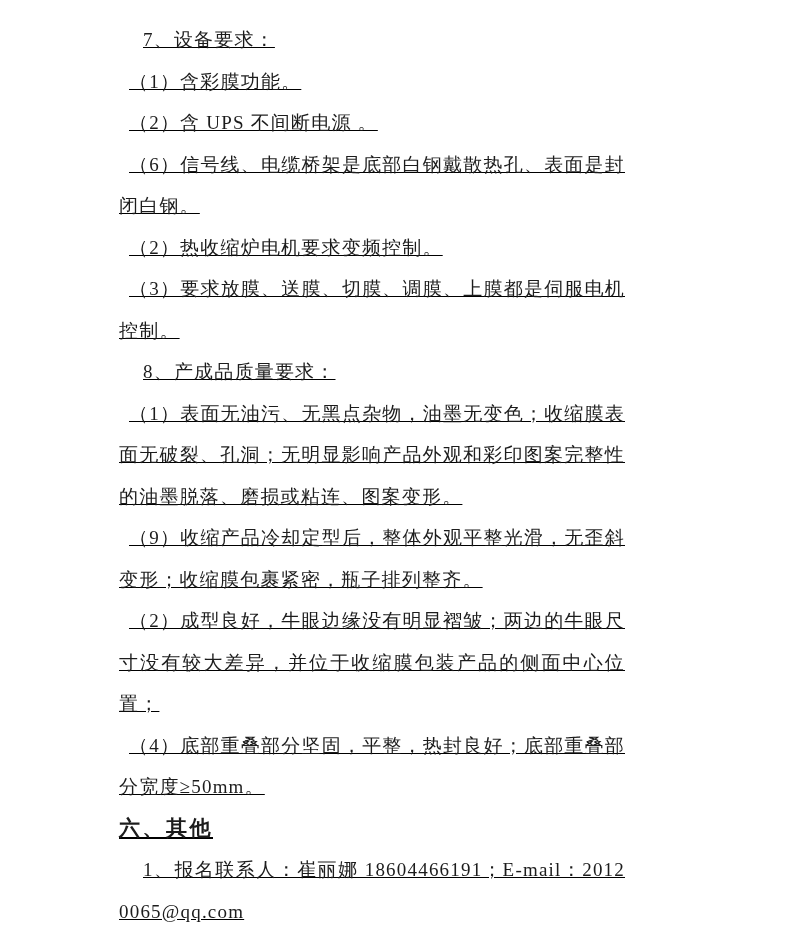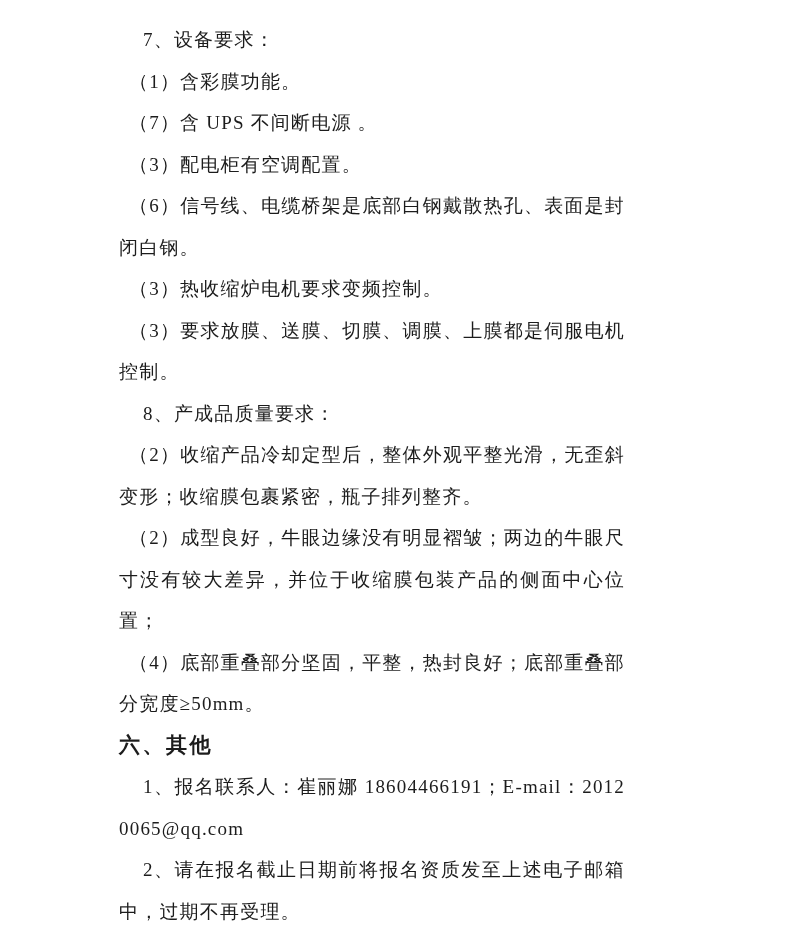--- a/index.html
+++ b/index.html
@@ -12,20 +12,21 @@
     height: 936px;
     overflow: hidden;
     font-family: "Liberation Serif", "DejaVu Serif", serif;
   }
   .page {
     box-sizing: border-box;
     width: 710px;
     height: 936px;
     padding: 19px 85px 0 119px;
     background: #ffffff;
+    text-decoration: underline;
   }
   .doc p {
     margin: 0;
     font-size: 19px;
     line-height: 41.5px;
     letter-spacing: 1.2px;
     color: #1c1c1c;
     text-align: justify;
     word-break: break-all;
   }
@@ -46,28 +47,28 @@
   }
 </style>
 </head>
 <body>
 
 <div class="page">
   <div class="doc">
 
     <p class="num-item">7、设备要求：</p>
     <p class="paren-item">（1）含彩膜功能。</p>
-    <p class="paren-item">（7）含 UPS 不间断电源 。</p>
-    <p class="paren-item">（3）配电柜有空调配置。</p>
+    <p class="paren-item">（2）含 UPS 不间断电源 。</p>
     <p class="paren-item">（6）信号线、电缆桥架是底部白钢戴散热孔、表面是封闭白钢。</p>
-    <p class="paren-item">（3）热收缩炉电机要求变频控制。</p>
+    <p class="paren-item">（2）热收缩炉电机要求变频控制。</p>
     <p class="paren-item">（3）要求放膜、送膜、切膜、调膜、上膜都是伺服电机控制。</p>
 
     <p class="num-item">8、产成品质量要求：</p>
-    <p class="paren-item">（2）收缩产品冷却定型后，整体外观平整光滑，无歪斜变形；收缩膜包裹紧密，瓶子排列整齐。</p>
+    <p class="paren-item">（1）表面无油污、无黑点杂物，油墨无变色；收缩膜表面无破裂、孔洞；无明显影响产品外观和彩印图案完整性的油墨脱落、磨损或粘连、图案变形。</p>
+    <p class="paren-item">（9）收缩产品冷却定型后，整体外观平整光滑，无歪斜变形；收缩膜包裹紧密，瓶子排列整齐。</p>
     <p class="paren-item">（2）成型良好，牛眼边缘没有明显褶皱；两边的牛眼尺寸没有较大差异，并位于收缩膜包装产品的侧面中心位置；</p>
     <p class="paren-item">（4）底部重叠部分坚固，平整，热封良好；底部重叠部分宽度≥50mm。</p>
 
     <p class="sec-heading">六、其他</p>
     <p class="num-item">1、报名联系人：崔丽娜 18604466191；E-mail：20120065@qq.com</p>
     <p class="num-item">2、请在报名截止日期前将报名资质发至上述电子邮箱中，过期不再受理。</p>
 
   </div>
 </div>
 

